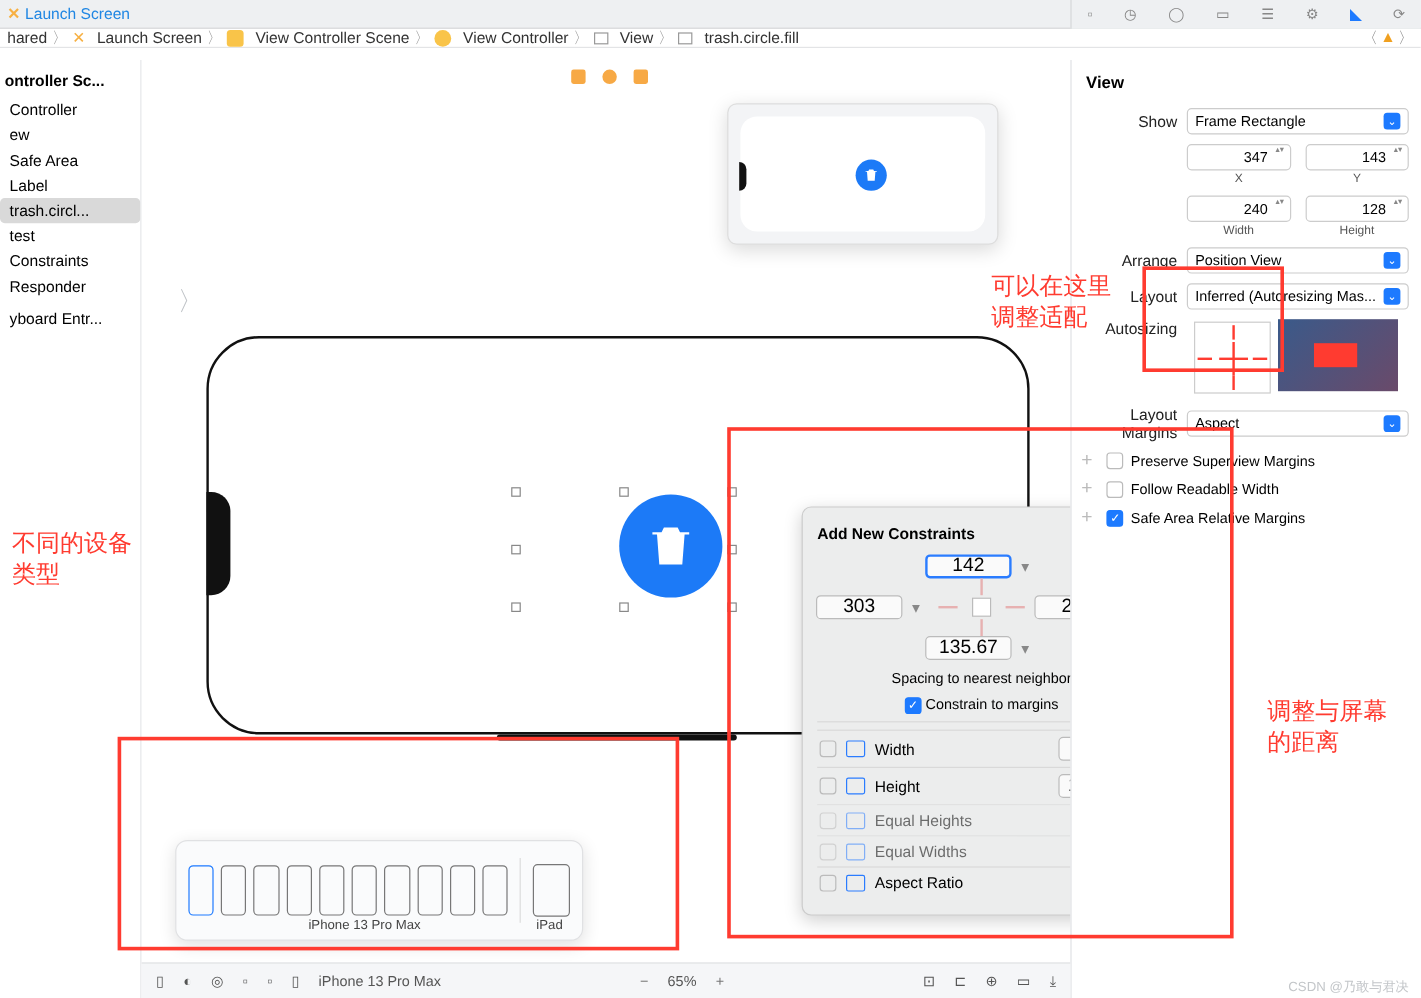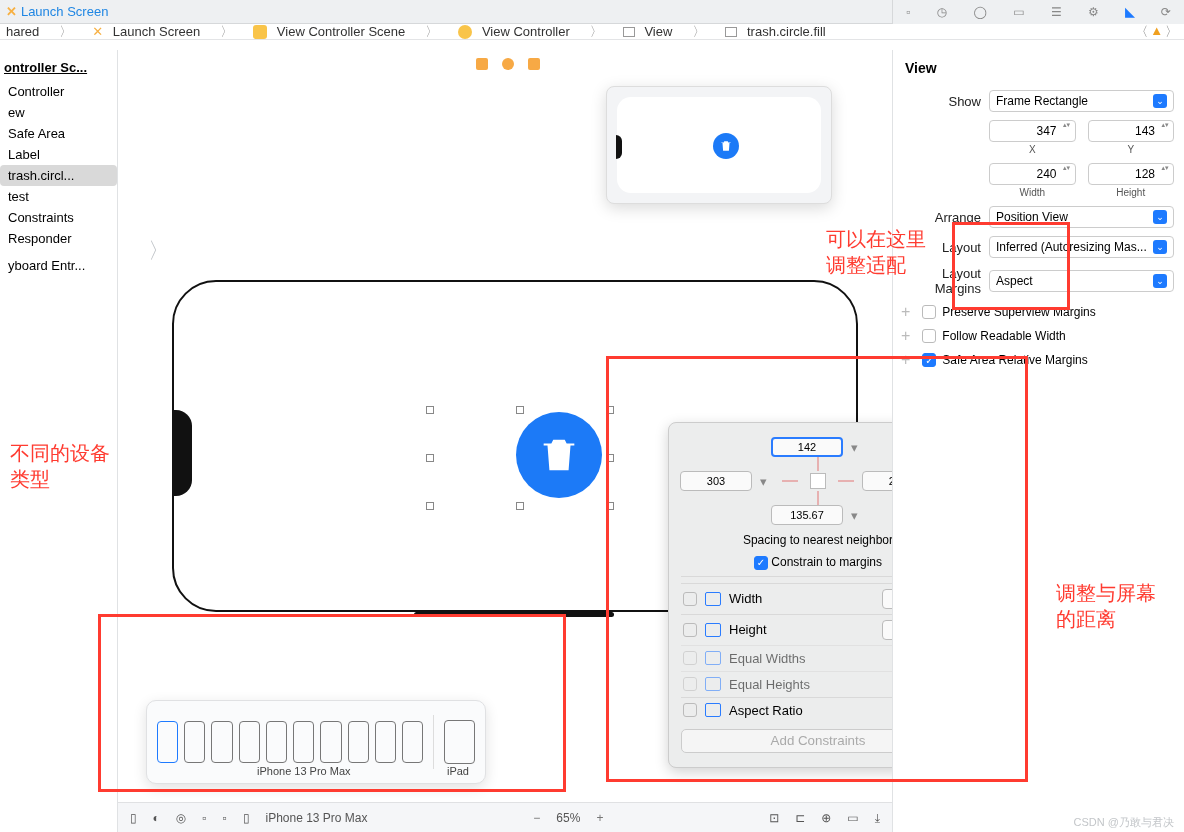--- a/index.html
+++ b/index.html
@@ -1,26 +1,26 @@
 <!DOCTYPE html>
 <html><head>
 <meta charset="utf-8">
 <style>
 * { box-sizing: border-box; margin: 0; padding: 0; font-family: -apple-system, "Helvetica Neue", sans-serif; }
 body { width: 1184px; height: 832px; background: #fff; overflow: hidden; position: relative; font-size: 12px; }
 .topbar { height: 24px; background: #eef0f2; border-bottom: 1px solid #d6d8da; display: flex; align-items: center; padding: 0 6px; }
 .topbar .tab { color: #1f86e3; font-size: 13px; display: flex; align-items: center; gap: 4px; }
 .topbar .right { margin-left: auto; display: flex; gap: 10px; color: #6b7075; font-size: 13px; }
-.breadcrumb { height: 16px; display: flex; align-items: center; padding: 0 6px; font-size: 13px; color: #333; border-bottom: 1px solid #e3e4e6; gap: 18px; }
+.breadcrumb { height: 16px; display: flex; align-items: center; padding: 0 6px; font-size: 13px; color: #333; border-bottom: 1px solid #e3e4e6; gap: 2px; }
 .bc-item { display: flex; align-items: center; gap: 3px; }
 .bc-sep { color: #999; padding: 0 2px; }
 .bc-nav { margin-left: auto; display: flex; gap: 2px; color: #888; }
 .main { position: absolute; top: 50px; left: 0; right: 0; bottom: 0; display: flex; }
 .navigator { width: 118px; border-right: 1px solid #e0e2e4; padding-top: 4px; font-size: 13px; overflow: hidden; }
-.nav-header { font-weight: 600; padding: 6px 4px; text-decoration: underline; }
+.nav-header { font-weight: 600; padding: 6px 4px; }
 .nav-item { padding: 3px 4px 3px 8px; white-space: nowrap; overflow: hidden; text-overflow: ellipsis; }
 .nav-item.sel { background: #d9d9d9; border-radius: 4px; }
 .canvas-area { flex: 1; position: relative; background: #fff; }
 .inspector { width: 292px; background: #fff; border-left: 1px solid #e0e2e4; position: relative; }
 .insp-section-title { font-weight: 600; font-size: 14px; padding: 10px 12px; }
 .insp-row { display: flex; align-items: center; padding: 4px 10px; font-size: 13px; }
 .insp-label { width: 86px; text-align: right; color: #222; padding-right: 8px; }
 .insp-select { flex: 1; height: 22px; background: #fff; border: 1px solid #ccc; border-radius: 4px; padding: 0 6px; display: flex; align-items: center; justify-content: space-between; font-size: 12px; }
 .insp-select .chev { width: 14px; height: 14px; background: #1d7aff; border-radius: 3px; color: #fff; font-size: 9px; display: flex; align-items: center; justify-content: center; }
 .num-pair { display: flex; gap: 12px; flex: 1; }
@@ -54,21 +54,21 @@
 .mini-trash svg{width:14px; height:14px; fill:#fff;}
 .isa-icons { position: absolute; left: 358px; top: 8px; display: flex; gap: 14px; }
 .isa-icons span { width: 12px; height: 12px; border-radius: 2px; }
 .chev-right-big { position:absolute; left:30px; top:186px; font-size:22px; color:#bfc3c7; }
 
 
 .constraints-popup { position:absolute; left:550px; top:372px; width:300px; background:#eceded; border:1px solid #ccc; border-radius:8px; box-shadow:0 4px 14px rgba(0,0,0,0.18); padding:14px 12px; font-size:13px; }
 .constraints-popup h4 { font-size:13px; font-weight:700; margin-bottom:10px; }
 .spacing-grid { display:flex; flex-direction:column; align-items:center; gap:0; }
 .spacing-row { display:flex; align-items:center; gap:8px; justify-content:center; }
-.sp-input { width:72px; height:20px; background:#fafafa; border:1px solid #bbb; border-radius:4px; font-size:11px; text-align:center; }
+.sp-input { width:72px; height:20px; background:#fafafa; border:1px solid #bbb; border-radius:4px; font-size:16px; text-align:center; }
 .sp-input.hl { border:2px solid #2a7cff; }
 .sp-dd { width:14px; color:#888; }
 .sp-center-box { width:16px; height:16px; border:1px solid #bbb; background:#fff; margin:0 4px; }
 .hline { width:16px; height:2px; background:#e7b1b1; }
 .vline { width:2px; height:14px; background:#e7b1b1; }
 .sp-note { font-size:12px; text-align:center; margin:8px 0 4px; }
 .cp-row { display:flex; align-items:center; gap:8px; padding:5px 2px; border-top:1px solid #d9d9d9; }
 .cp-row:first-of-type { border-top:none; }
 .cp-check { width:14px; height:14px; border:1px solid #bbb; border-radius:3px;}
 .cp-icon { width:16px; height:14px; border:1.5px solid #2a7cff; border-radius:2px; position:relative;}
@@ -186,20 +186,21 @@
         <div class="mini-notch"></div>
         <div class="mini-trash">
             <svg viewBox="0 0 24 24">
               <path d="M6 7h12l-1 13H7L6 7zm3-3h6l1 2H8l1-2zM4 6h16v1H4z"></path>
             </svg>
           </div>
       </div>
     </div>
 
     <div class="constraints-popup">
+      <h4>Add New Constraints</h4>
       <div class="spacing-grid">
         <div class="spacing-row">
             <input class="sp-input hl" value="142" style="">
             <span class="sp-dd">▾</span>
           </div>
         <div class="vline"></div>
         <div class="spacing-row">
           <input class="sp-input" value="303" style="">
             <span class="sp-dd">▾</span>
           <span class="hline"></span>
@@ -225,33 +226,32 @@
       </div>
       <div class="cp-row">
         <span class="cp-check"></span>
         <span class="cp-icon"></span>
         <span>Height</span>
         <div class="cp-val"><input class="sp-input" value="129.33" style=""><span class="sp-dd">▾</span></div>
       </div>
       <div class="cp-row" style="opacity:.55">
         <span class="cp-check"></span>
         <span class="cp-icon"></span>
+        <span>Equal Heights</span>
+      </div>
+      <div class="cp-row" style="opacity:.55">
+        <span class="cp-check"></span>
+        <span class="cp-icon"></span>
         <span>Equal Widths</span>
       </div>
-      <div class="cp-row" style="opacity:.55">
-        <span class="cp-check"></span>
-        <span class="cp-icon"></span>
-        <span>Equal Heights</span>
-      </div>
       <div class="cp-row">
         <span class="cp-check"></span>
         <span class="cp-icon"></span>
         <span>Aspect Ratio</span>
       </div>
-      <button class="cp-btn">Add Constraints</button>
     </div>
 
     <div class="device-bar">
       <div class="dev active"></div>
       <div class="dev"></div>
       <div class="dev"></div>
       <div class="dev"></div>
       <div class="dev"></div>
       <div class="dev"></div>
       <div class="dev"></div>
@@ -305,20 +305,34 @@
       <div class="insp-select">
           <span>Position View</span>
           <span class="chev">⌄</span>
         </div>
     </div>
     <div class="insp-row">
       <div class="insp-label">Layout</div>
       <div class="insp-select">
           <span>Inferred (Autoresizing Mas...</span>
           <span class="chev">⌄</span>
+        </div>
+    </div>
+    <div class="insp-row" style="align-items:flex-start">
+      <div class="insp-label">Autosizing</div>
+      <div class="autosizing-box">
+        <div class="arrow-h" style="left:2px;top:29px"></div>
+          <div class="arrow-h" style="right:2px;top:29px"></div>
+        <div class="arrow-v" style="top:2px;left:31px"></div>
+          <div class="arrow-v" style="bottom:2px;left:31px"></div>
+        <div class="arrow-h" style="left:20px;top:29px;width:24px"></div>
+        <div class="arrow-v" style="top:16px;left:31px;height:28px"></div>
+      </div>
+      <div class="preview-box">
+          <div class="rect"></div>
         </div>
     </div>
     <div class="insp-row">
       <div class="insp-label">Layout Margins</div>
       <div class="insp-select">
           <span>Aspect</span>
           <span class="chev">⌄</span>
         </div>
     </div>
     <div class="check-row">

